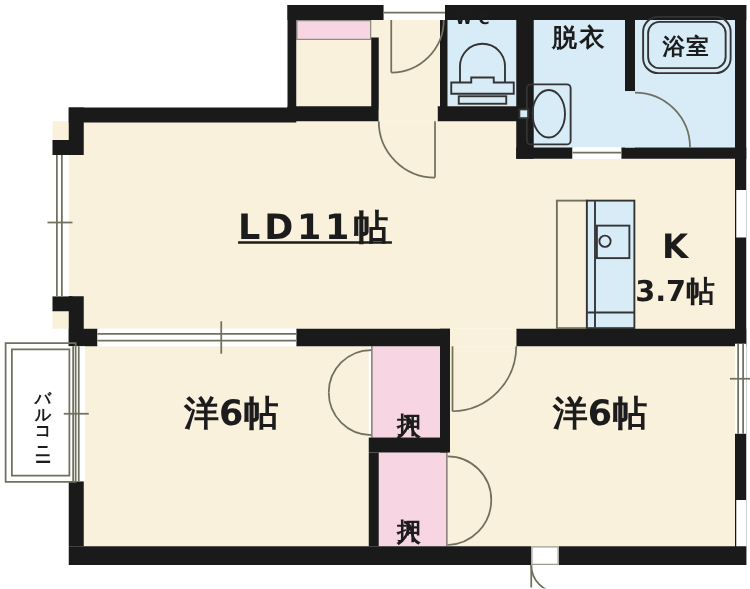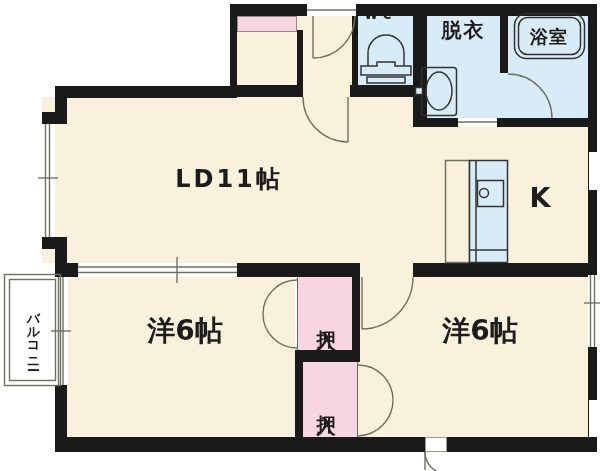--- a/index.html
+++ b/index.html
@@ -169,22 +169,23 @@
           <rect x="445.5" y="160.5" width="24" height="102" stroke="#70705f"></rect>
           <rect x="469.5" y="160.5" width="38" height="102" fill="#d8ecf7"></rect>
           <line x1="476" y1="161" x2="476" y2="262"></line>
           <rect x="477.5" y="180.5" width="26" height="26"></rect>
           <circle cx="484" cy="193" r="4.5"></circle>
           <line x1="470" y1="250" x2="508" y2="250"></line>
         </g>
     </g>
   </svg>
 
-  <div class="lbl" style="left:104px;top:163px;width:250px;font-size:24px;letter-spacing:3px;">LD11帖</div>
+  <div class="lbl" style="left:127px;top:163px;width:250px;font-size:28px;letter-spacing:3px;text-decoration:underline;">LD11帖</div>
   <div class="lbl" style="left:505px;top:182px;width:70px;font-size:27px;">K</div>
+  <div class="lbl" style="left:490px;top:218px;width:100px;font-size:23px;">3.7帖</div>
   <div class="lbl" style="left:105px;top:312px;width:160px;font-size:28px;">洋6帖</div>
   <div class="lbl" style="left:400px;top:312px;width:160px;font-size:28px;">洋6帖</div>
   <div class="lbl" style="left:353px;top:8px;width:55px;font-size:12px;letter-spacing:5px;">WC</div>
   <div class="lbl" style="left:518px;top:25px;width:62px;font-size:18px;letter-spacing:1px;">浴室</div>
   <div class="lbl" style="left:427px;top:17px;width:73px;font-size:20px;letter-spacing:2px;">脱衣</div>
   <div class="lbl vt" style="left:312px;top:282px;width:28px;height:66px;font-size:19px;">押入</div>
   <div class="lbl vt" style="left:312px;top:367px;width:28px;height:66px;font-size:19px;">押入</div>
   <div class="lbl vt" style="left:18px;top:284px;width:24px;height:100px;font-size:13px;font-weight:bold;">バルコニー</div>
 
 </div>

